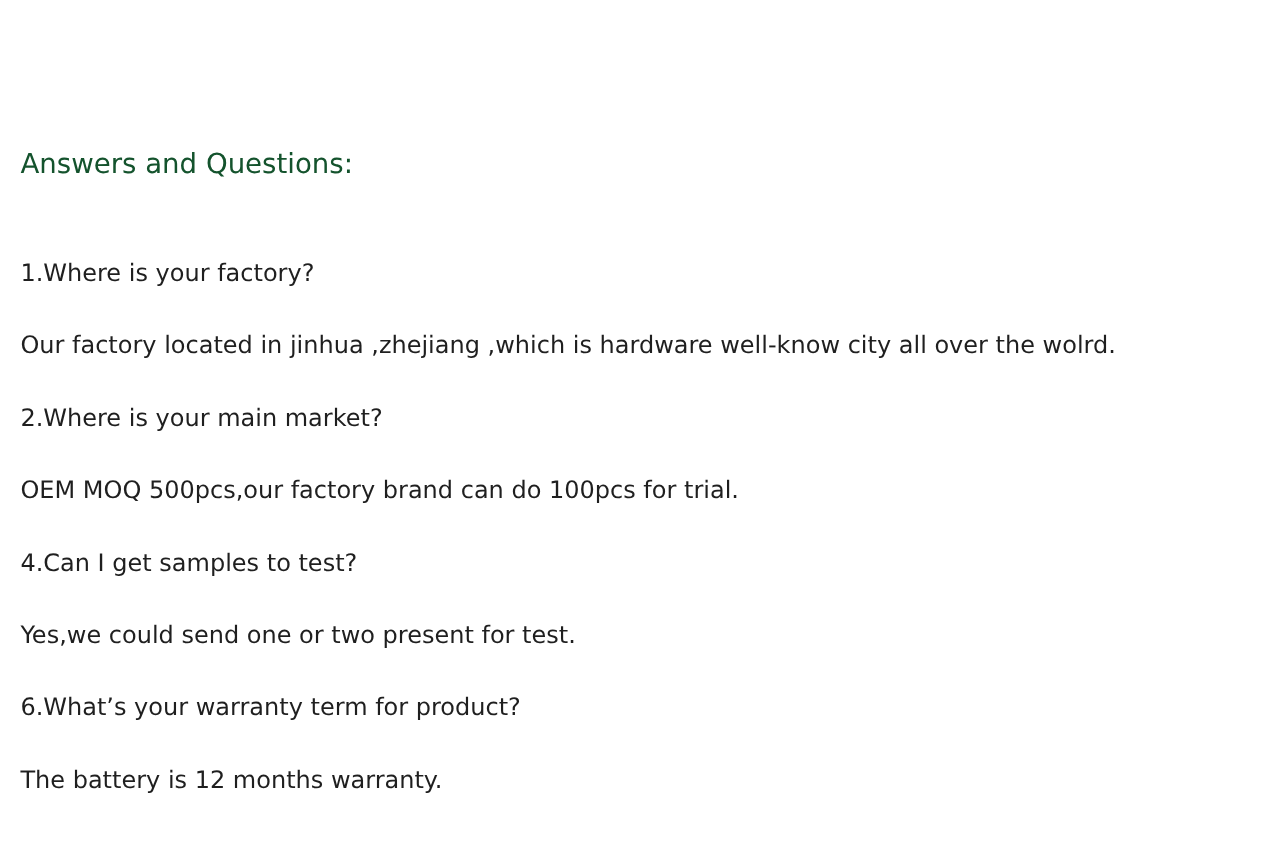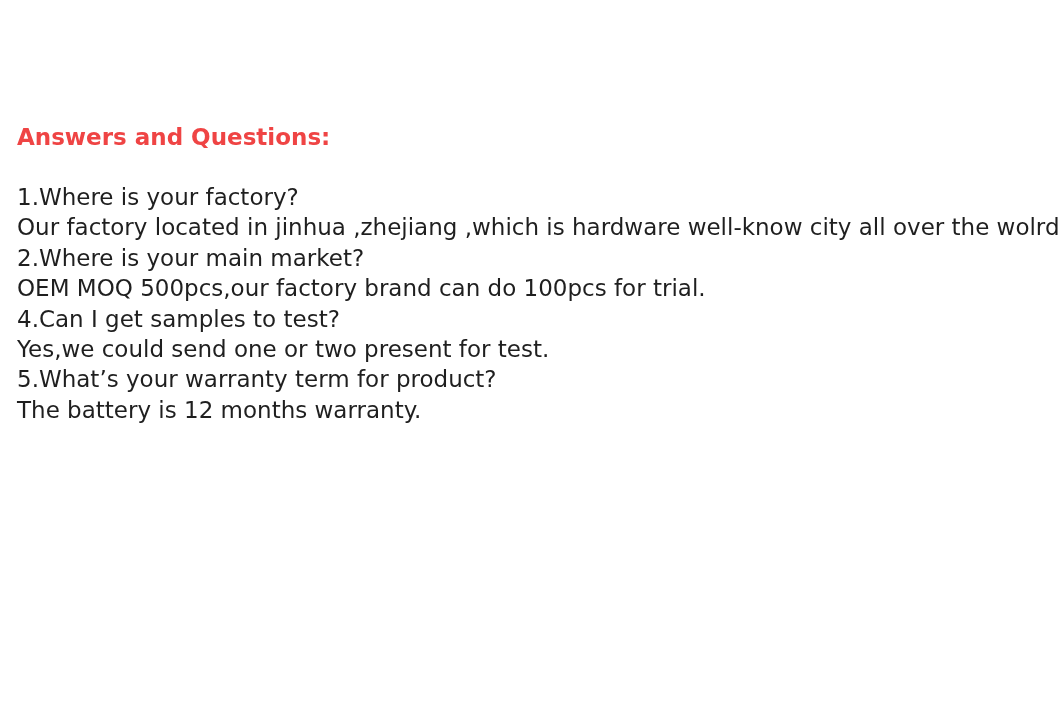--- a/index.html
+++ b/index.html
@@ -22,46 +22,46 @@
   }
   .content {
     position: absolute;
     left: 17px;
     top: 122px;
     width: 1030px;
   }
   .faq-title {
     font-size: 23px;
     line-height: 30px;
-    color: #ef4444;
+    color: #14532d;
     white-space: pre;
-    font-weight: bold;
   }
   .spacer {
     height: 30px;
   }
   .qa-line {
-    font-size: 23px;
+    font-size: 20px;
     line-height: 30.4px;
     color: #1f1f1f;
     white-space: pre;
+    margin-top: 30px;
   }
   .qa-line.answer {
     color: #1f1f1f;
   }
 </style>
 </head>
 <body>
 
 <div class="page">
   <div class="content">
     <div class="faq-title">Answers and Questions:</div>
     <div class="spacer"></div>
     <div class="qa-line">1.Where is your factory?</div>
     <div class="qa-line answer">Our factory located in jinhua ,zhejiang ,which is hardware well-know city all over the wolrd.</div>
     <div class="qa-line">2.Where is your main market?</div>
     <div class="qa-line answer">OEM MOQ 500pcs,our factory brand can do 100pcs for trial.</div>
     <div class="qa-line">4.Can I get samples to test?</div>
     <div class="qa-line answer">Yes,we could send one or two present for test.</div>
-    <div class="qa-line">5.What’s your warranty term for product?</div>
+    <div class="qa-line">6.What’s your warranty term for product?</div>
     <div class="qa-line answer">The battery is 12 months warranty.</div>
   </div>
 </div>
 
 </body></html>

